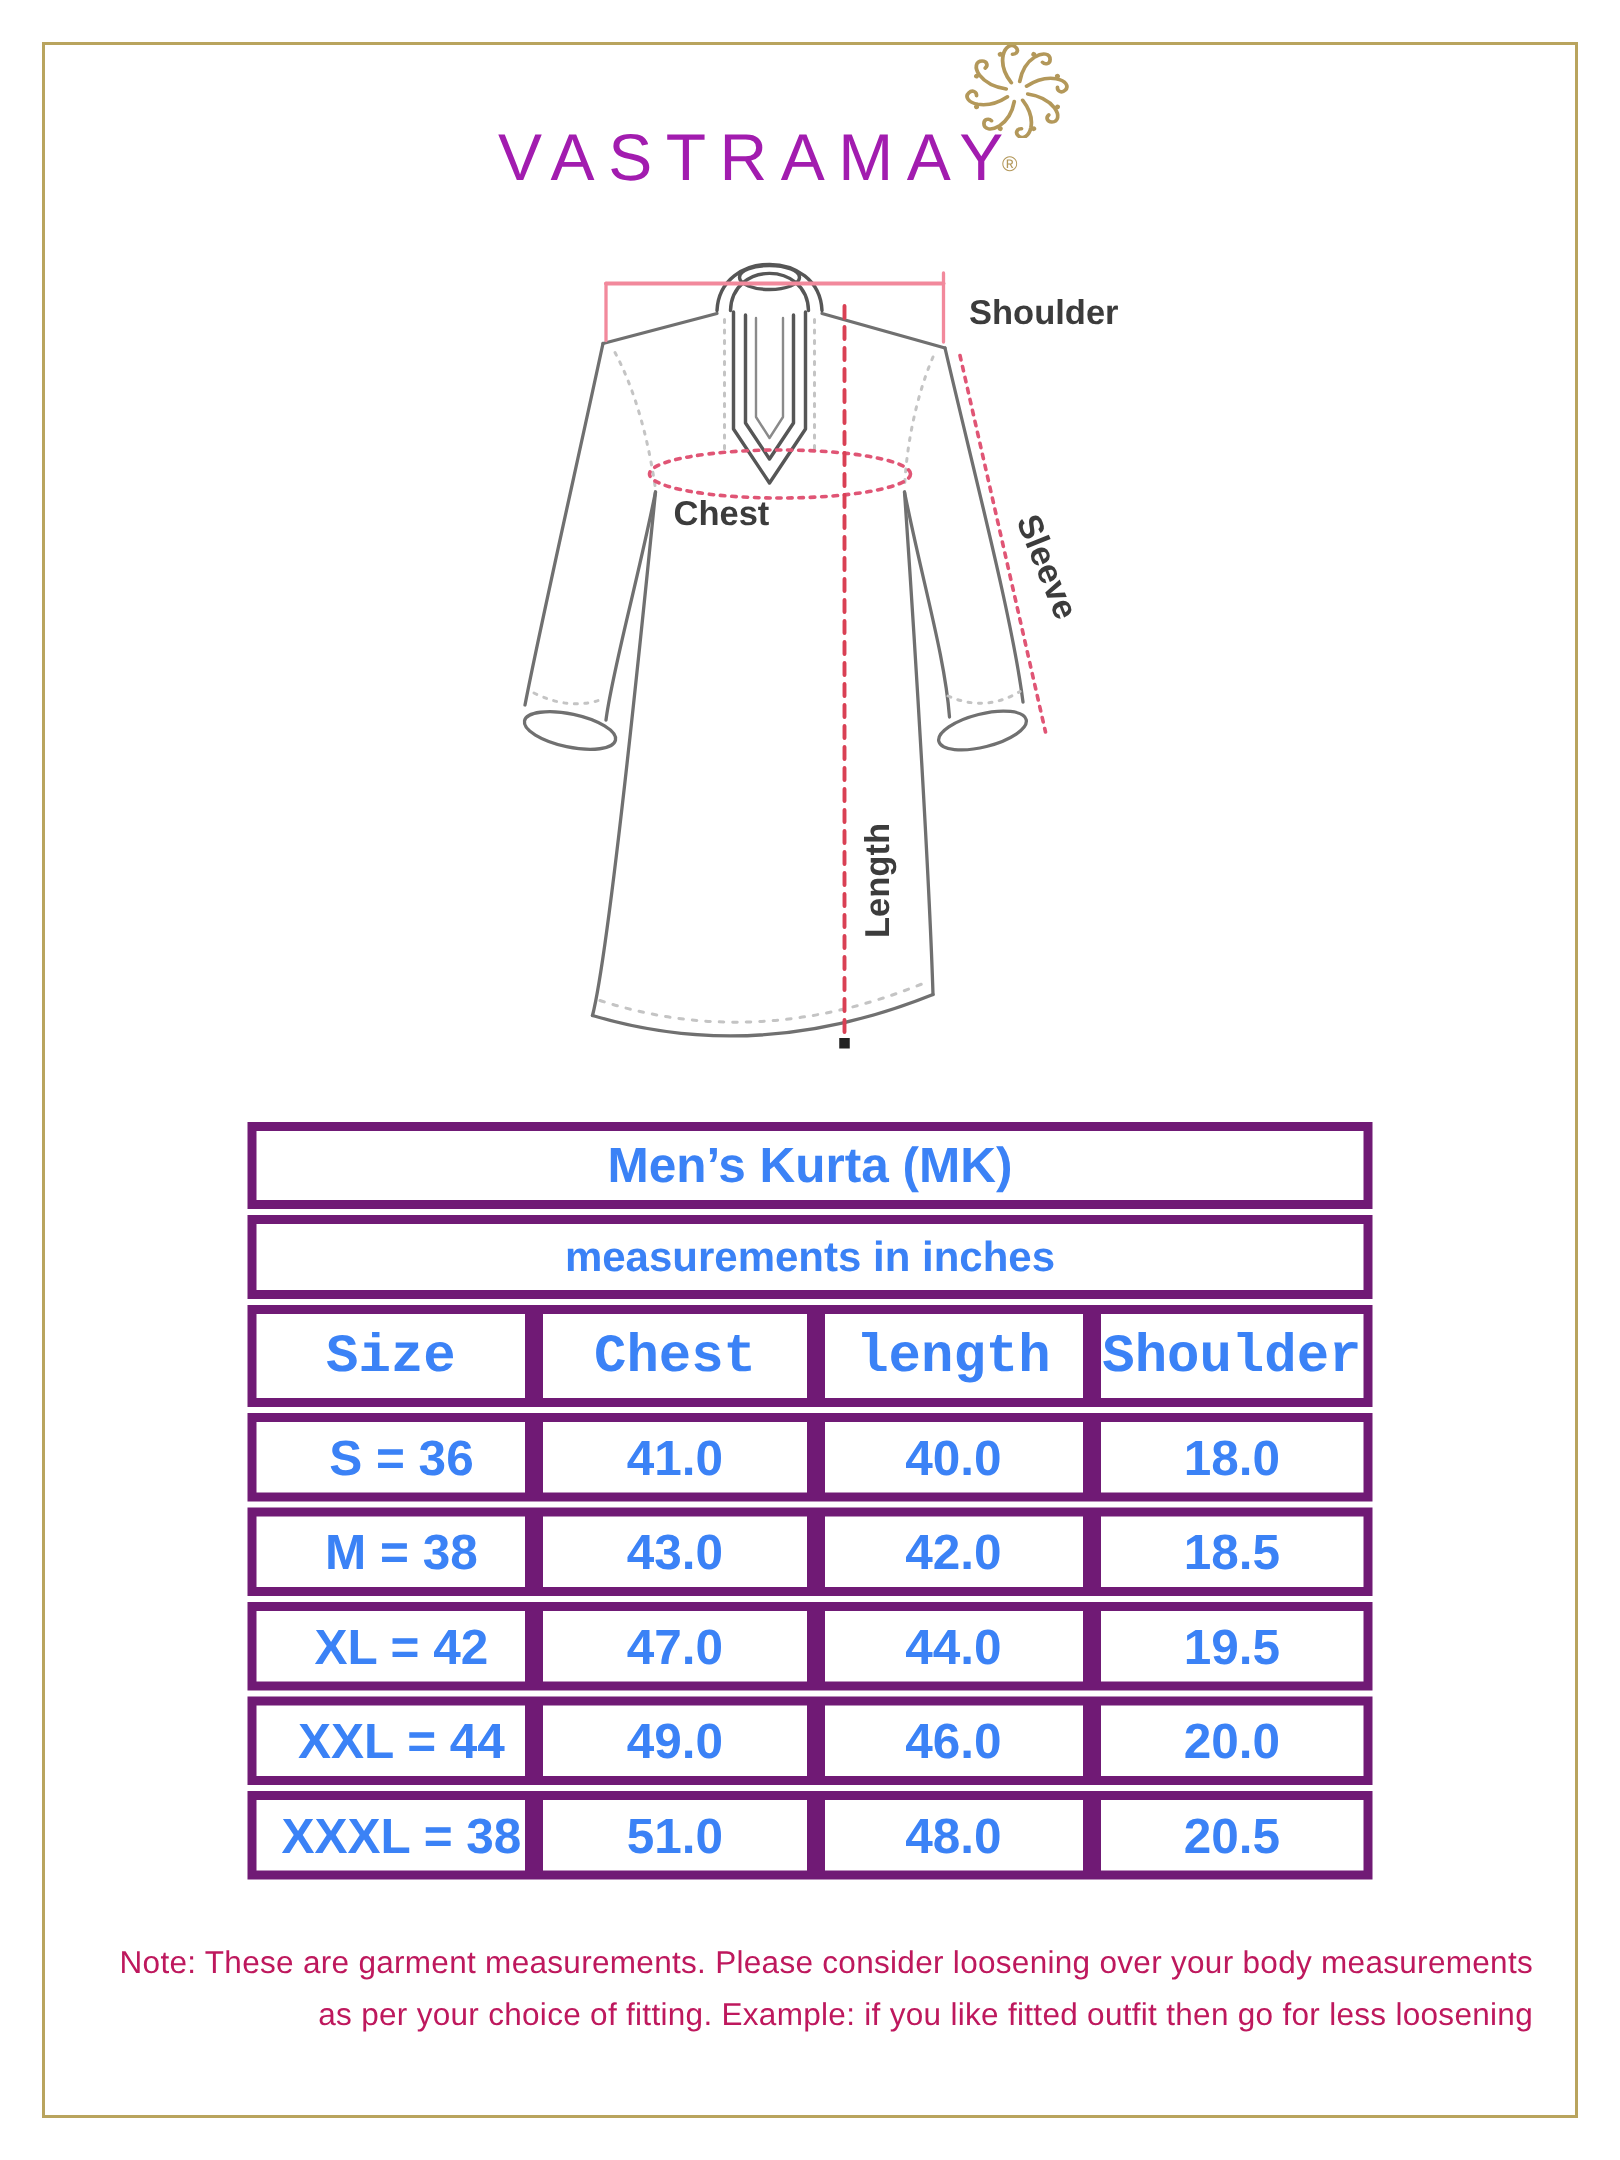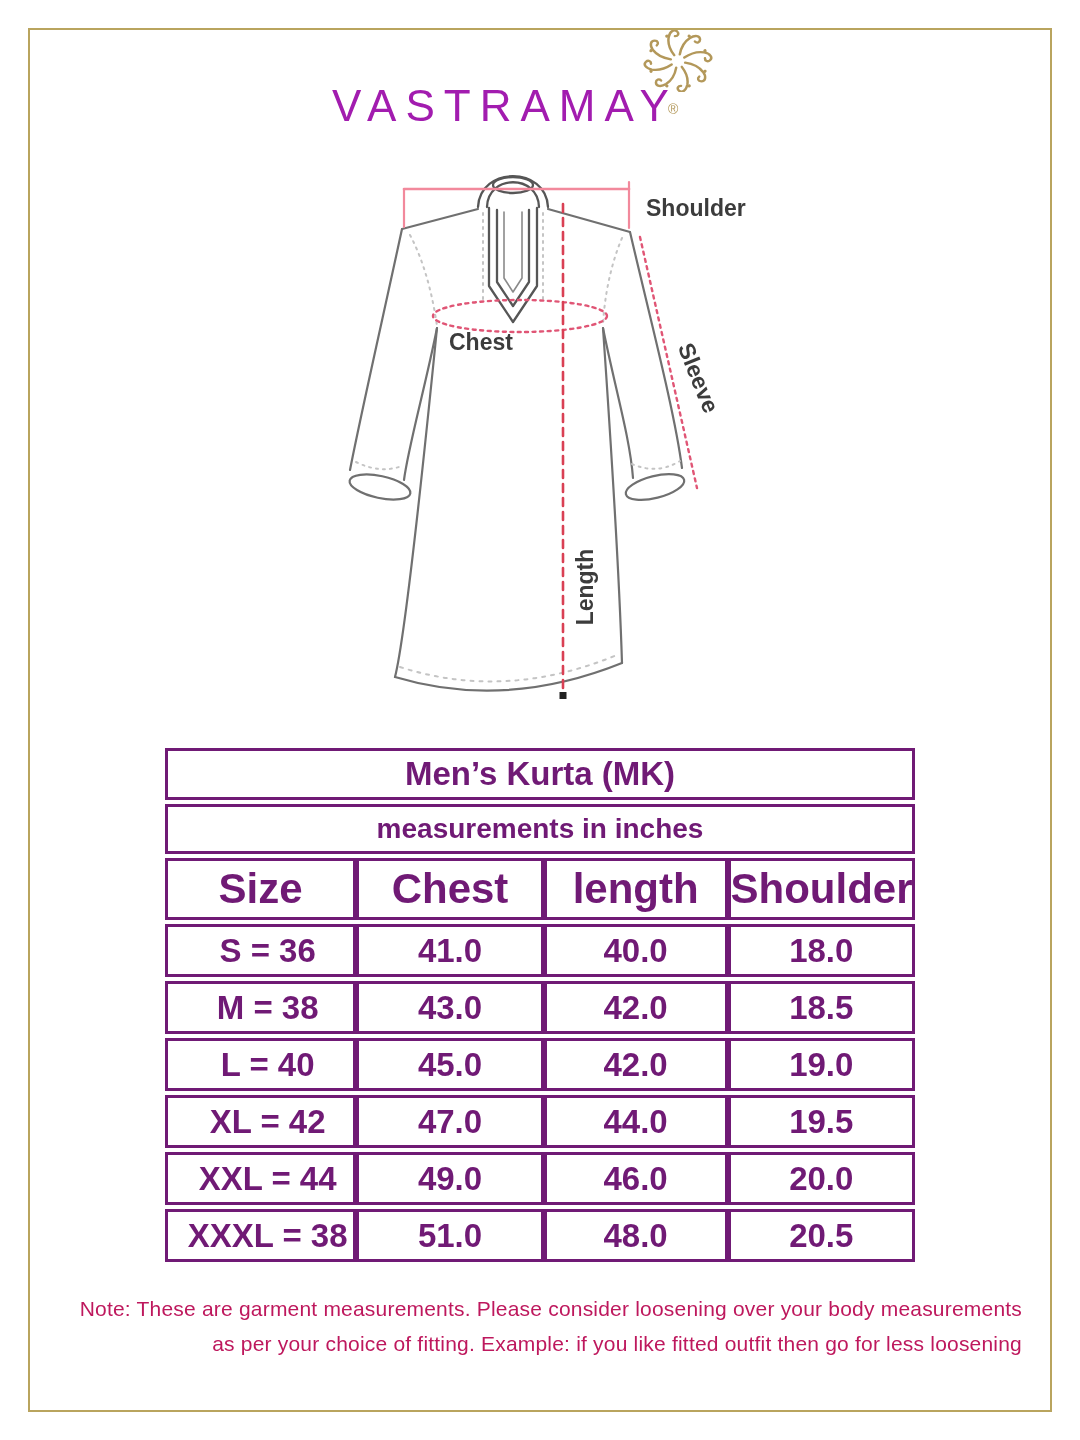--- a/index.html
+++ b/index.html
@@ -22,25 +22,25 @@
   .dlabel{position:absolute;font-size:23px;font-weight:600;color:#3c3c3c;white-space:nowrap;}
   .dlabel.shoulder{left:316px;top:37px;}
   .dlabel.chest{left:119px;top:171px;}
   .dlabel.sleeve{left:368px;top:220px;transform:translate(-50%,-50%) rotate(68deg);}
   .dlabel.length{left:255px;top:429px;transform:translate(-50%,-50%) rotate(-90deg);}
 
   
   table.size-table{position:absolute;left:165px;top:744px;width:750px;
                    border-collapse:separate;border-spacing:0 4px;background:#ffffff;
                    table-layout:fixed;}
-  .size-table td,.size-table th{border:3px solid #701a75;vertical-align:middle;
-                   text-align:center;color:#701a75;padding:0;}
+  .size-table td,.size-table th{border:6px solid #701a75;vertical-align:middle;
+                   text-align:center;color:#3b82f6;padding:0;}
   .size-table .t-title{height:46px;font-size:33px;font-weight:700;}
   .size-table .t-sub{height:44px;font-size:28px;font-weight:700;}
-  .size-table th.colhead{height:56px;font-size:42px;font-weight:700;}
+  .size-table th.colhead{height:56px;font-size:36px;font-weight:700;font-family:Liberation Mono, monospace;}
   .size-table td.cell{height:47px;font-size:33px;font-weight:700;}
   .size-table td.size-col{text-align:center;padding-left:14px;}
   .size-table col.c1{width:25.5%;} .size-table col.c2{width:25%;}
   .size-table col.c3{width:24.5%;} .size-table col.c4{width:25%;}
 
   
   .note{position:absolute;left:55px;right:58px;top:1291px;text-align:right;
         font-size:21px;line-height:35px;color:#be185d;letter-spacing:0.2px;}
 </style>
 </head>
@@ -173,26 +173,20 @@
       <td class="cell">40.0</td>
       <td class="cell">18.0</td>
     </tr>
     <tr>
       <td class="cell size-col">M = 38</td>
       <td class="cell">43.0</td>
       <td class="cell">42.0</td>
       <td class="cell">18.5</td>
     </tr>
     <tr>
-      <td class="cell size-col">L = 40</td>
-      <td class="cell">45.0</td>
-      <td class="cell">42.0</td>
-      <td class="cell">19.0</td>
-    </tr>
-    <tr>
       <td class="cell size-col">XL = 42</td>
       <td class="cell">47.0</td>
       <td class="cell">44.0</td>
       <td class="cell">19.5</td>
     </tr>
     <tr>
       <td class="cell size-col">XXL = 44</td>
       <td class="cell">49.0</td>
       <td class="cell">46.0</td>
       <td class="cell">20.0</td>

